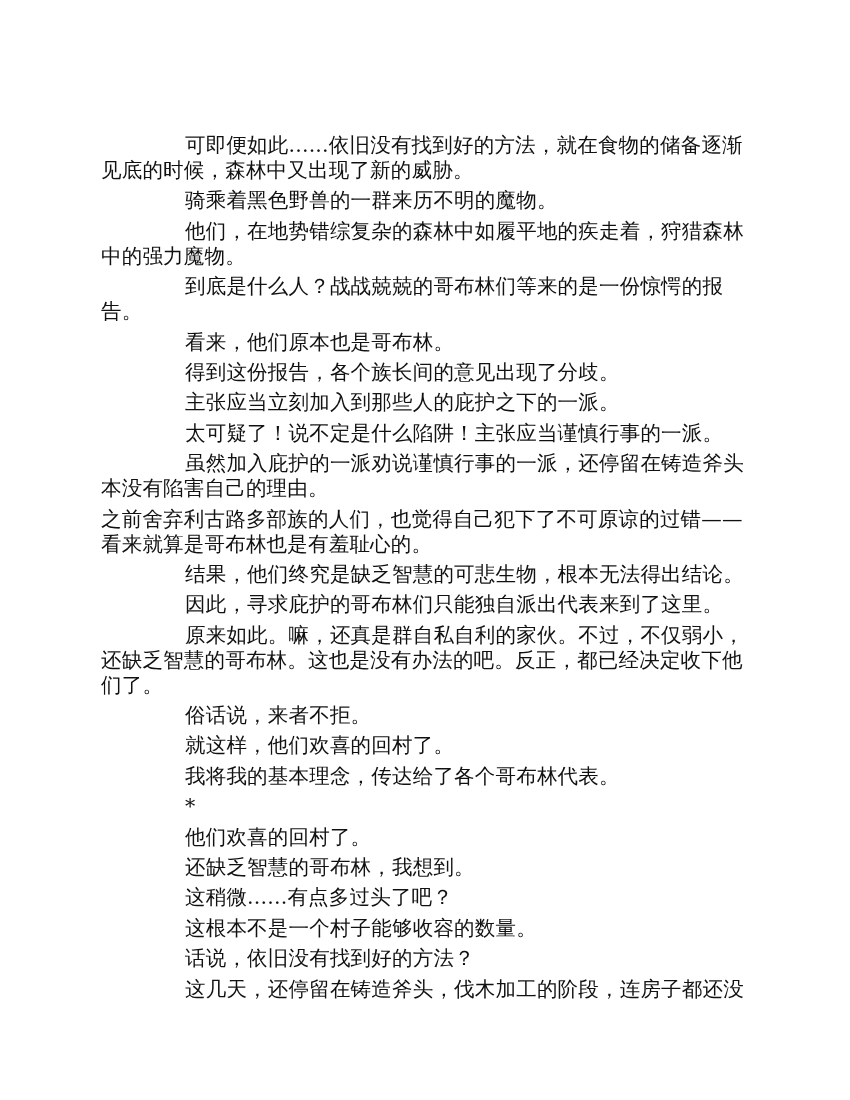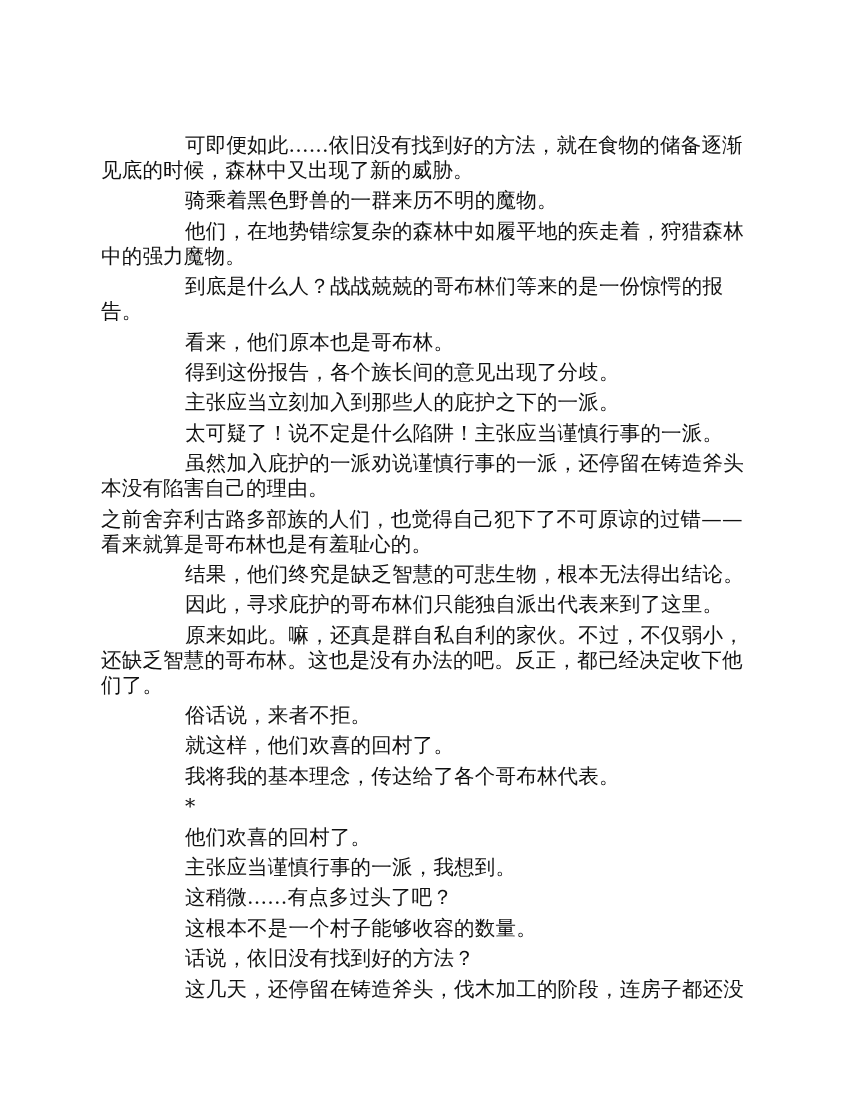--- a/index.html
+++ b/index.html
@@ -104,21 +104,21 @@
       <div class="para">
         <span class="line first">我将我的基本理念，传达给了各个哥布林代表。</span>
       </div>
       <div class="para">
         <span class="line first">*</span>
       </div>
       <div class="para">
         <span class="line first">他们欢喜的回村了。</span>
       </div>
       <div class="para">
-        <span class="line first">主张应当谨慎行事的一派，我想到。</span>
+        <span class="line first">还缺乏智慧的哥布林，我想到。</span>
       </div>
       <div class="para">
         <span class="line first">这稍微......有点多过头了吧？</span>
       </div>
       <div class="para">
         <span class="line first">这根本不是一个村子能够收容的数量。</span>
       </div>
       <div class="para">
         <span class="line first">话说，依旧没有找到好的方法？</span>
       </div>

